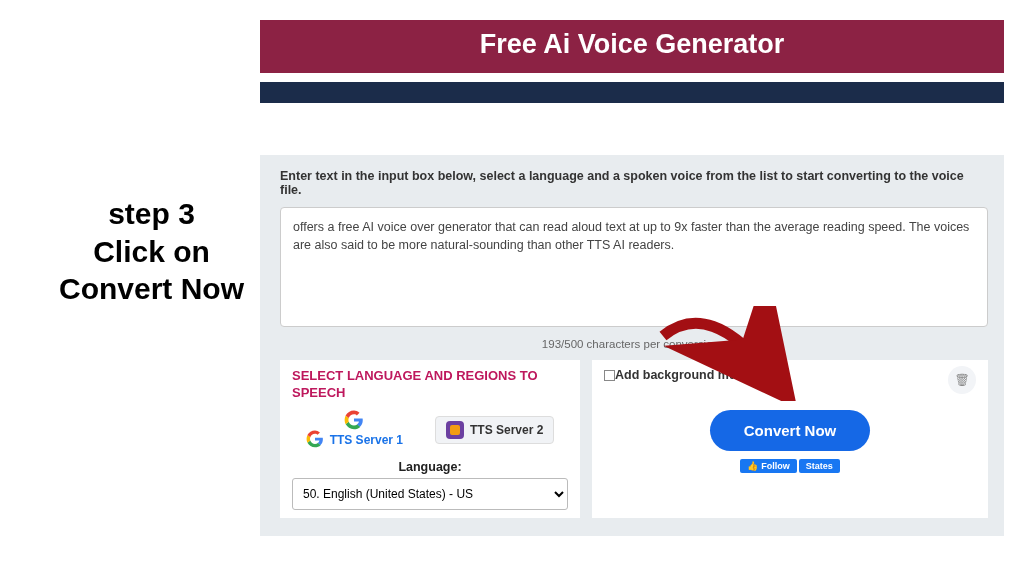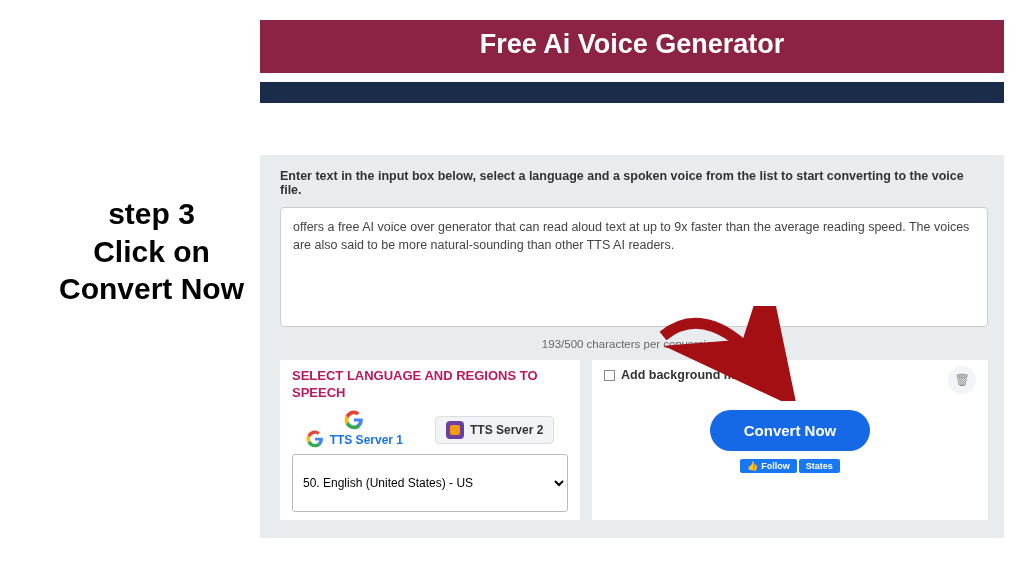--- a/index.html
+++ b/index.html
@@ -147,39 +147,38 @@
     .lang-label {
       text-align: center;
       font-size: 12.5px;
       font-weight: 700;
       margin-top: 10px;
       color: #222;
     }
     .lang-select {
       width: 100%;
       margin-top: 4px;
-      padding: 20px 6px;
+      padding: 7px 6px;
       font-size: 12px;
       border: 1px solid #bbb;
       background: #fff;
       border-radius: 3px;
     }
     .convert-col {
       flex: 1;
       background: #fff;
       padding: 8px 12px;
       position: relative;
     }
     .add-music {
       font-size: 12.5px;
       font-weight: 700;
       color: #333;
       display: flex;
       align-items: center;
-      gap: 6px;
     }
     .add-music-check {
       width: 11px;
       height: 11px;
       border: 1px solid #888;
     }
     .trash-btn {
       position: absolute;
       right: 12px;
       top: 6px;
@@ -275,20 +274,21 @@
                   </svg>
               </span>
               <span>TTS Server 1</span>
             </div>
           </div>
           <div class="server2">
             <span class="ms-icon"></span>
             <span>TTS Server 2</span>
           </div>
         </div>
+        <div class="lang-label">Language:</div>
         <select class="lang-select">
           <option>50. English (United States) - US</option>
         </select>
       </div>
 
       <div class="convert-col">
         <div class="add-music">
           <span class="add-music-check"></span>
           <span>Add background music</span>
         </div>

